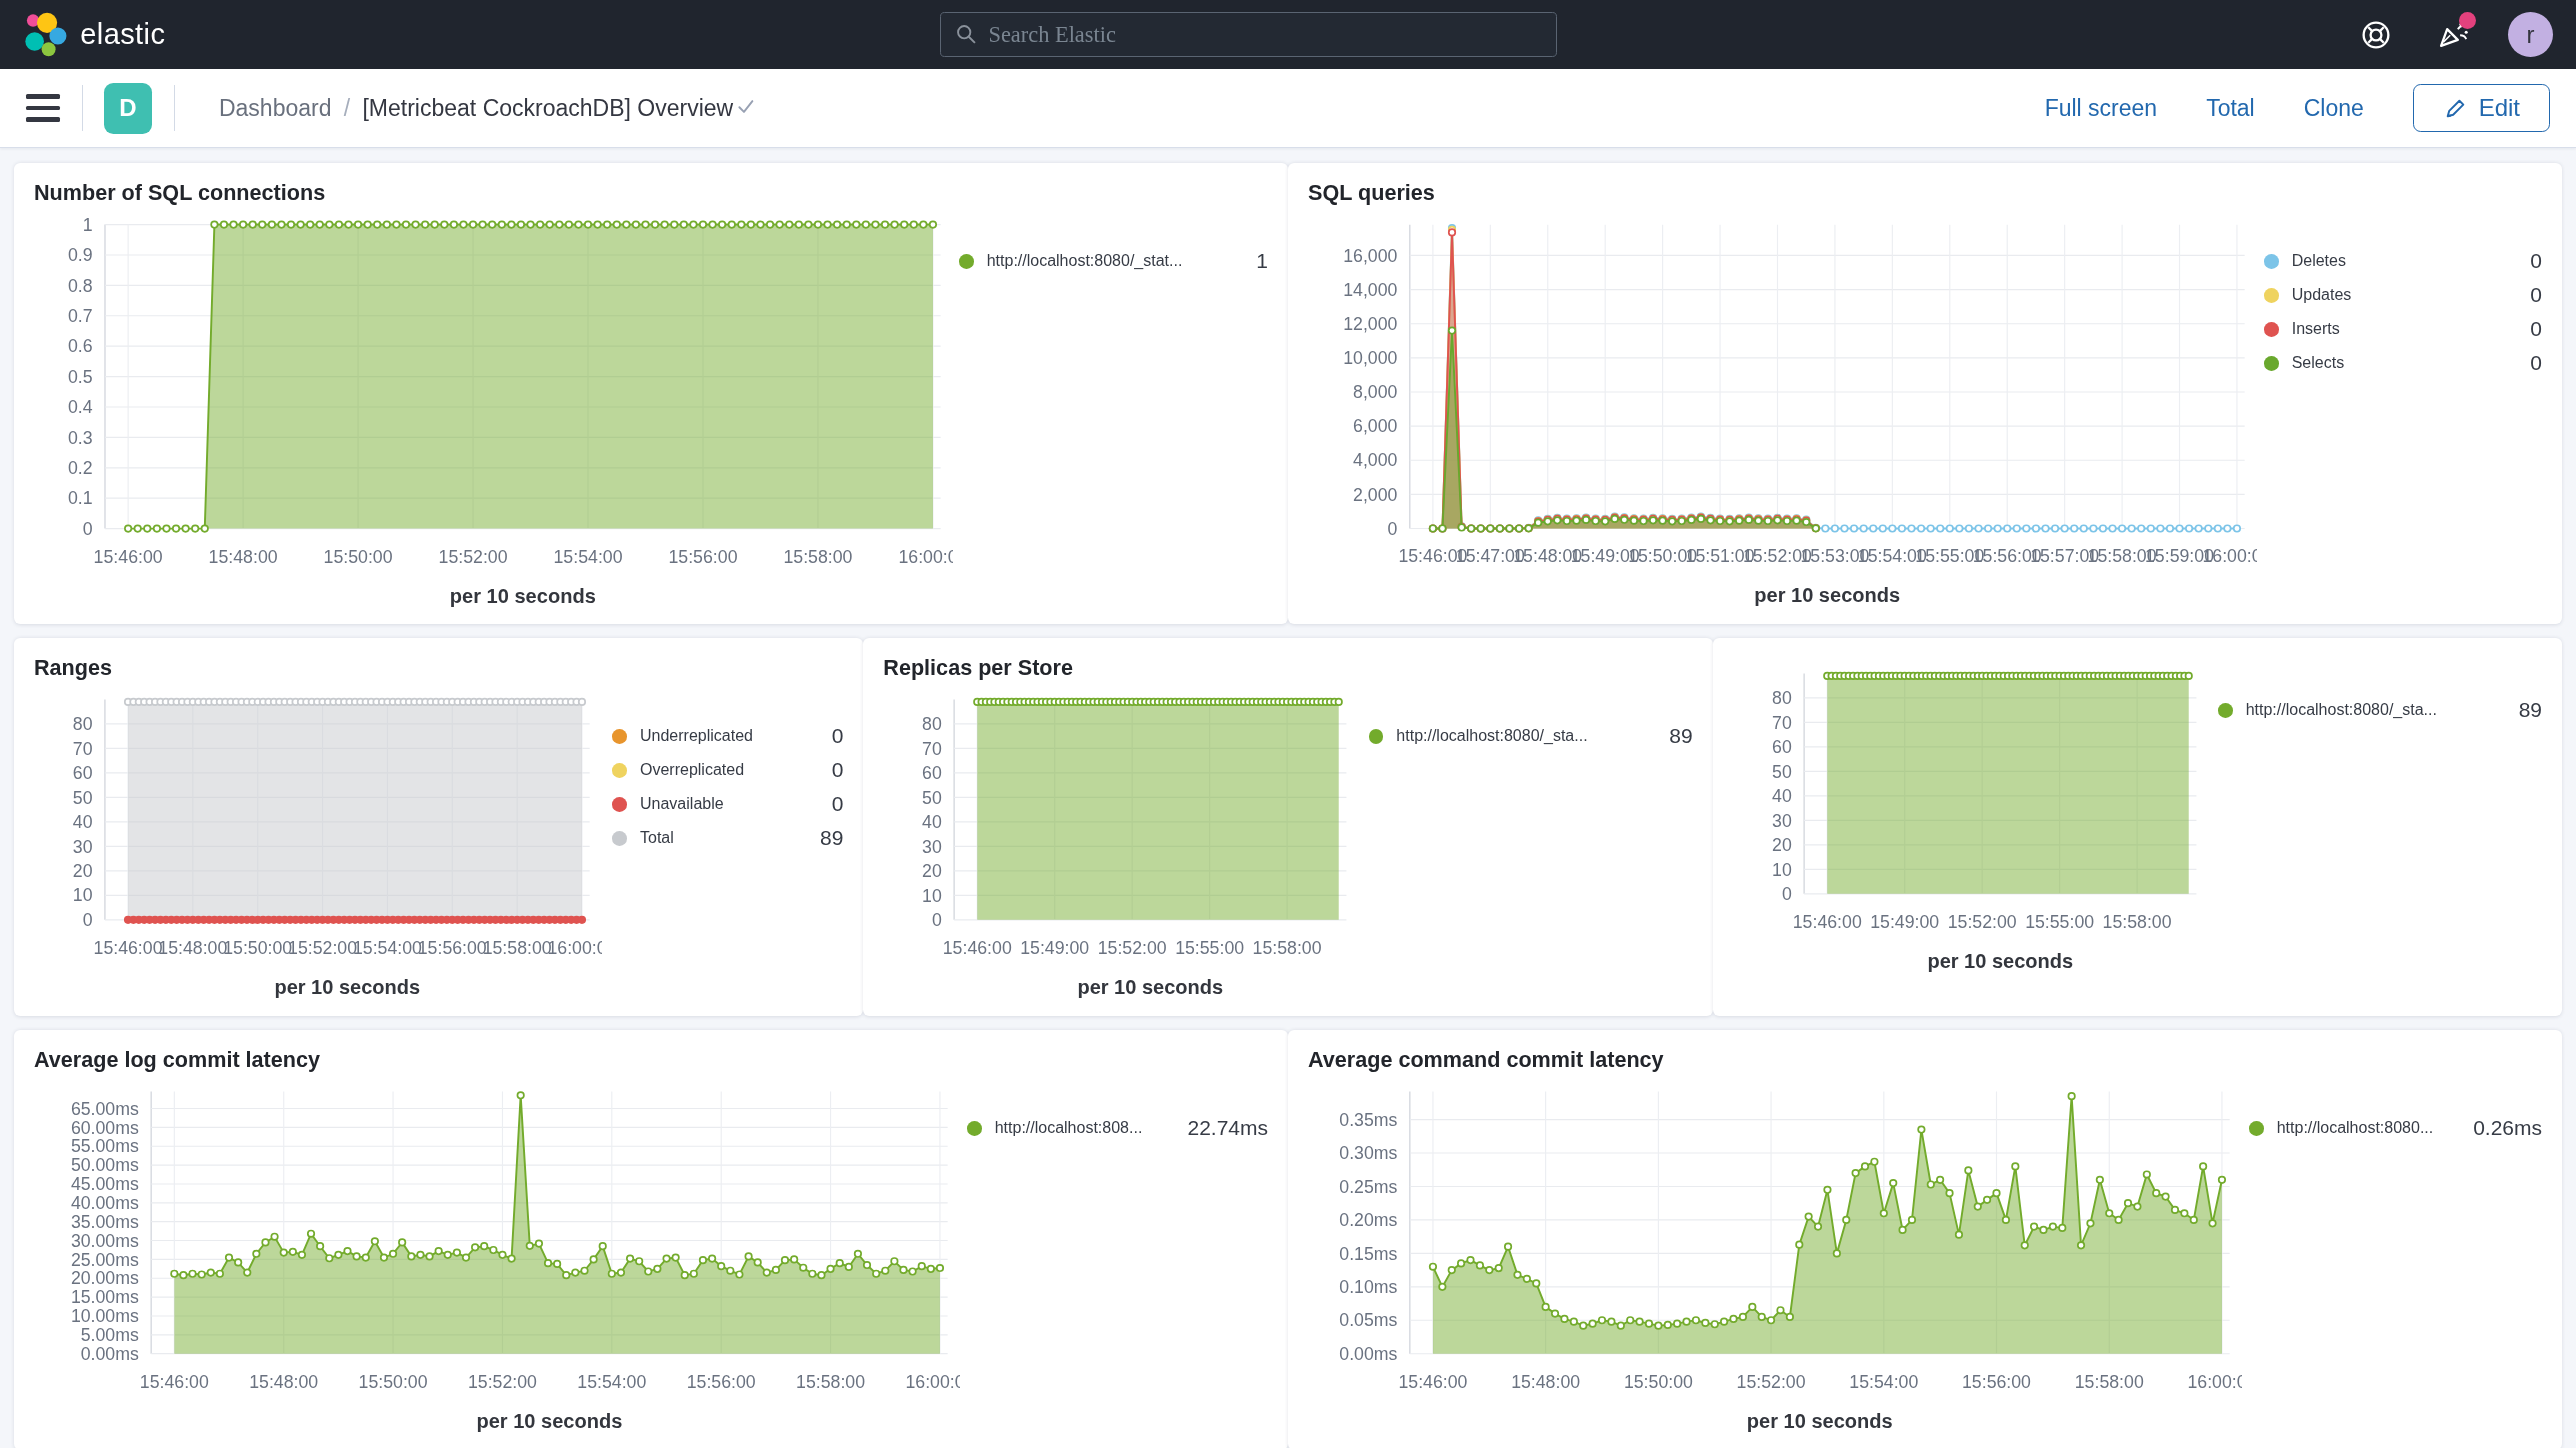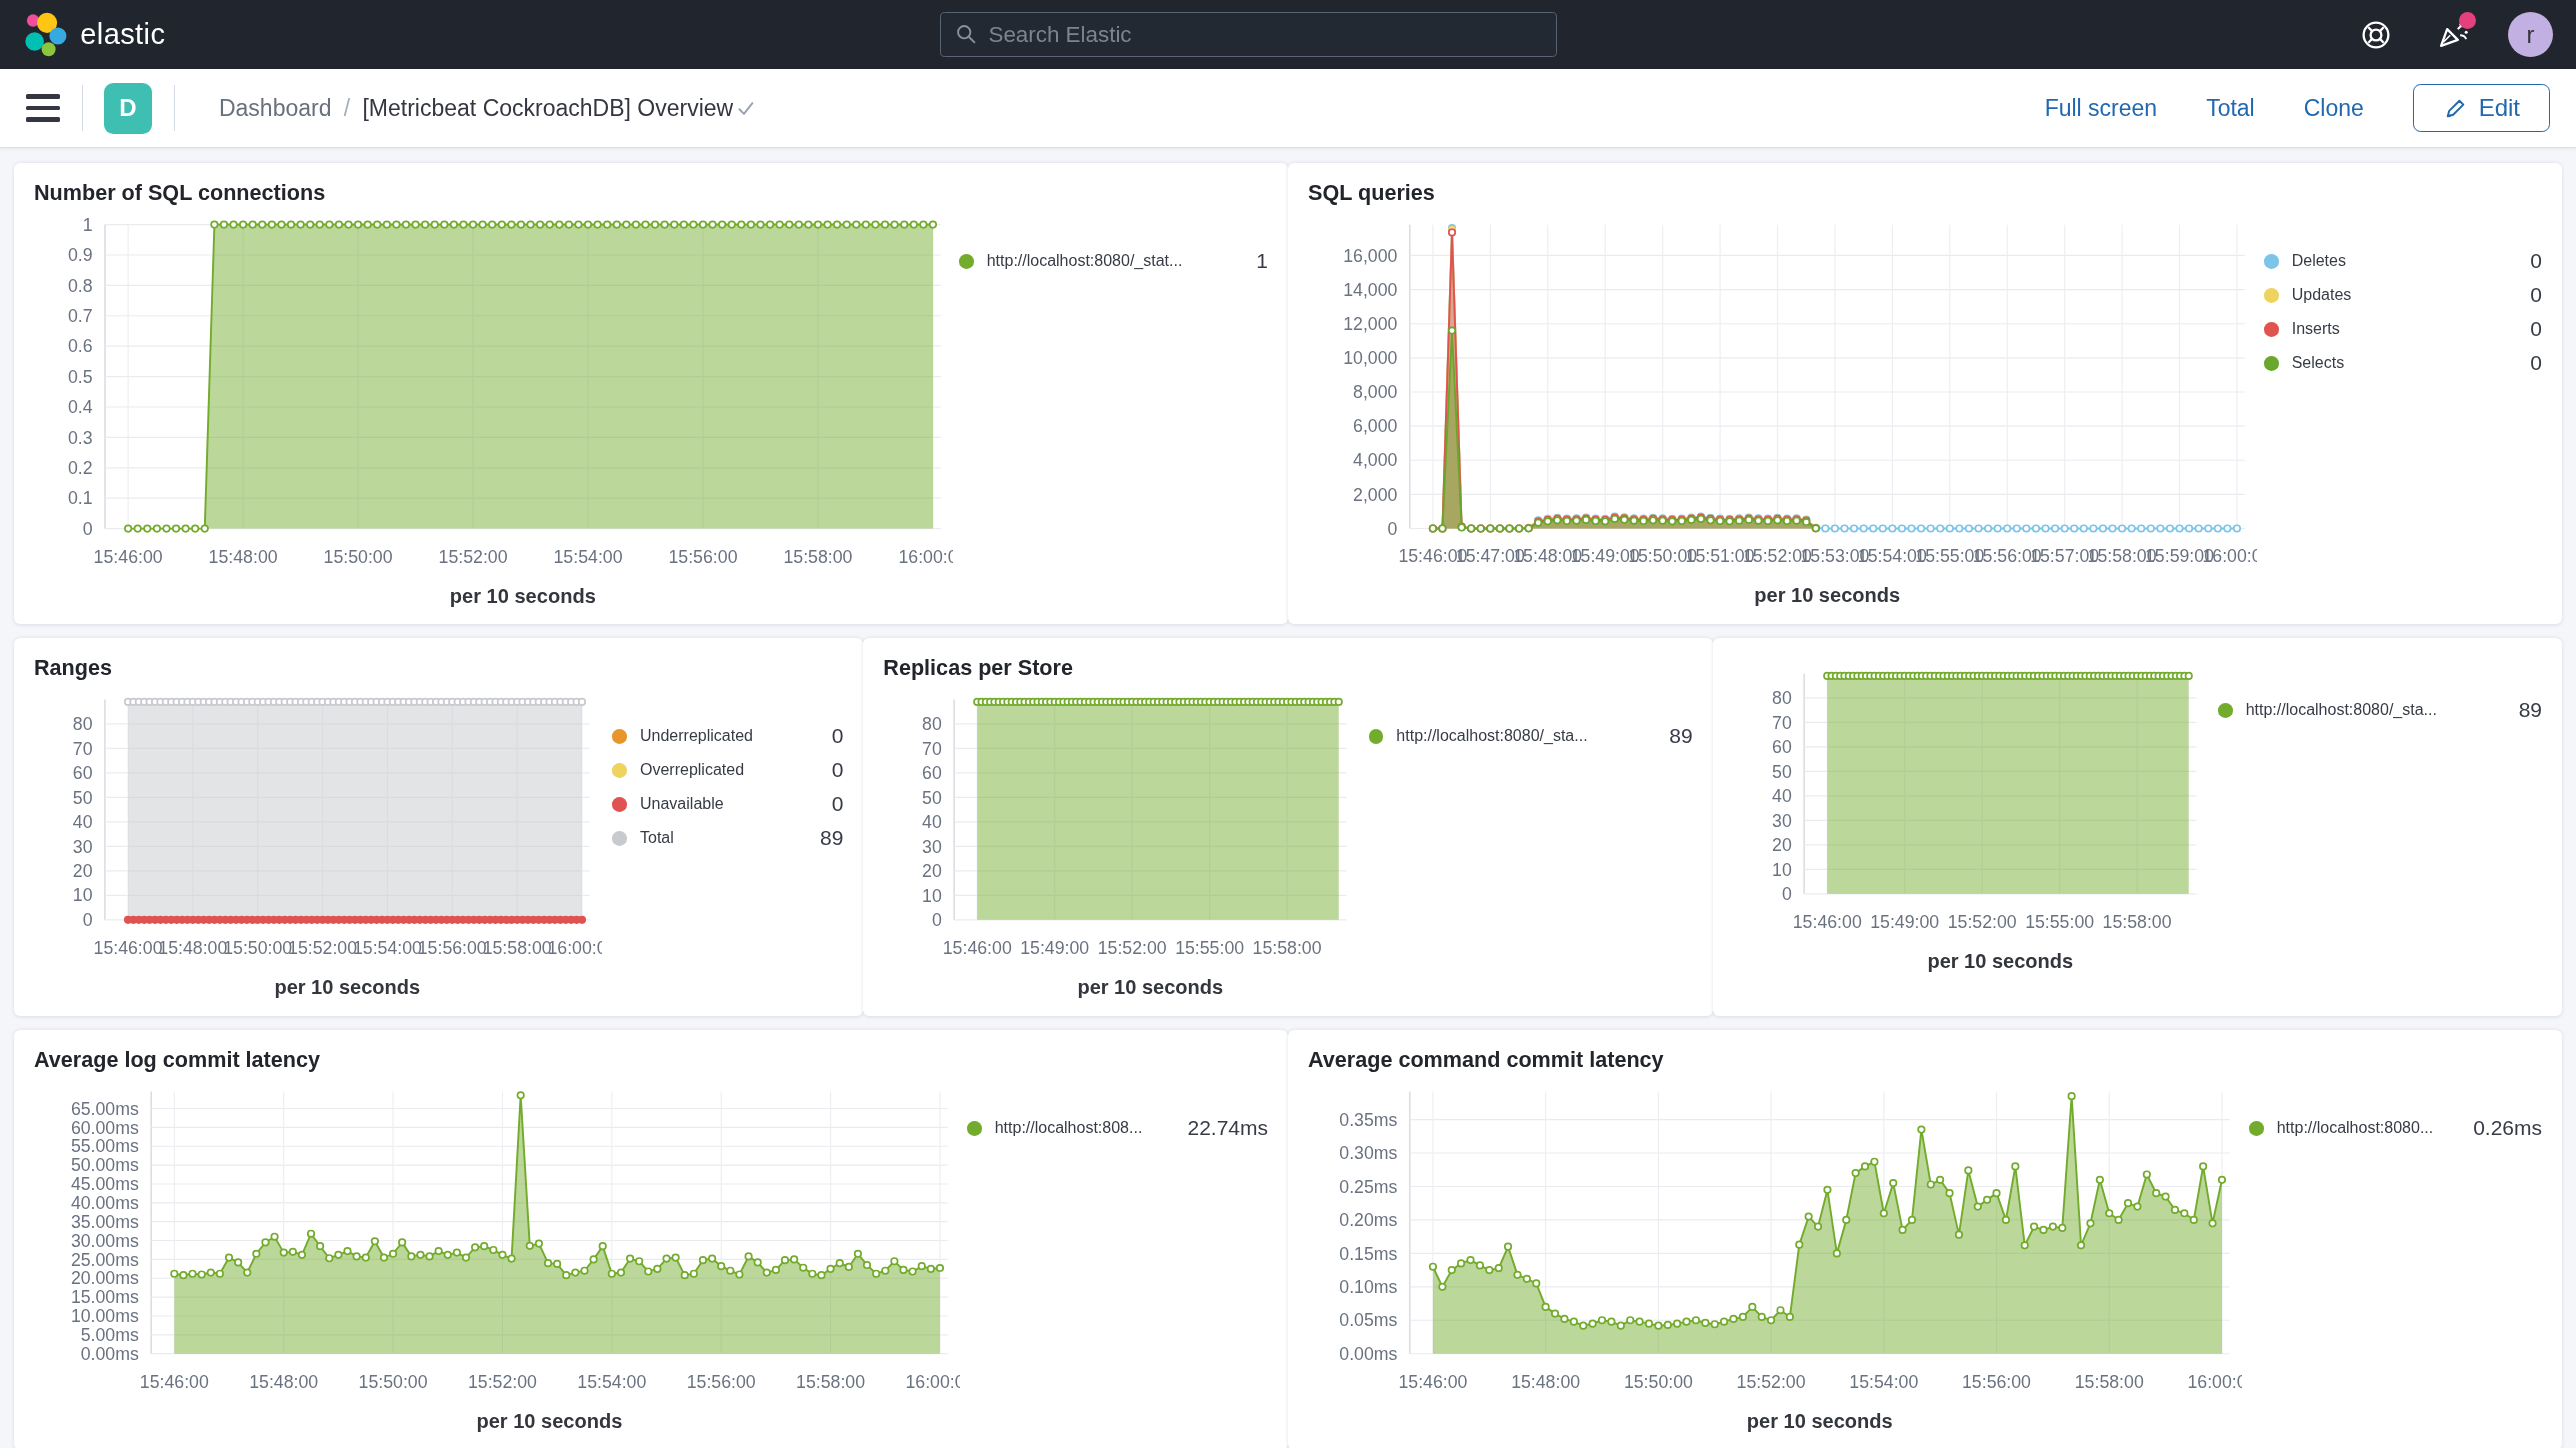--- a/index.html
+++ b/index.html
@@ -7,21 +7,21 @@
     font-family:"Liberation Sans","DejaVu Sans",sans-serif; background:#f4f6fa; }
 
   
   .topbar { height:69px; background:#20252e; display:flex; align-items:center; padding:0 23px; }
   .brand { display:flex; align-items:center; gap:12.3px; cursor:pointer; }
   .brand-name { color:#fff; font-size:29px; font-weight:500; letter-spacing:0.4px; }
   .top-spacer { flex:1; }
   .search-wrap { width:617px; height:45px; background:#232933; border:0.8px solid #5a6472;
     border-radius:4.6px; display:flex; align-items:center; padding:0 14px; }
   .search-wrap input { flex:1; background:transparent; border:none; outline:none;
-    color:#f9a8d4; font-size:22.4px; margin-left:10.8px; font-family:Liberation Sans, sans-serif; }
+    color:#f9a8d4; font-size:22.4px; margin-left:10.8px; font-family:Liberation Serif, serif; }
   .search-wrap input::placeholder { color:#7a8591; }
   .hicons { display:flex; align-items:center; gap:34px; margin-left:23px; }
   .hicon { width:43px; height:43px; display:flex; align-items:center; justify-content:center;
     position:relative; cursor:pointer; }
   .notif-dot { position:absolute; top:-1.5px; right:-1.5px; width:17px; height:17px;
     border-radius:50%; background:#e3417d; }
   .avatar { width:45px; height:45px; border-radius:50%; background:#c2b0e2; color:#33343e;
     font-size:24px; display:flex; align-items:center; justify-content:center; cursor:pointer; }
 
   
@@ -31,21 +31,21 @@
   .nav-left { display:flex; align-items:center; }
   .menu-btn { width:34px; height:28px; display:flex; flex-direction:column;
     justify-content:space-between; cursor:pointer; }
   .menu-btn span { display:block; height:4.6px; background:#343741; border-radius:1.5px; }
   .vdiv { width:0.8px; height:46px; background:#d3dae6; margin:0 21.6px; }
   .dash-badge { width:48px; height:51px; background:#3fbfb1; color:#fff; border-radius:9.3px;
     font-size:24px; font-weight:700; display:flex; align-items:center; justify-content:center; cursor:pointer; }
   .breadcrumb { display:flex; align-items:center; margin-left:23px; font-size:23px; }
   .bc-root { color:#69707d; cursor:pointer; }
   .bc-sep { color:#a6aebc; margin:0 12.3px; }
-  .bc-title { color:#343741; font-weight:500; cursor:pointer; display:flex; align-items:center; gap:1px; }
+  .bc-title { color:#343741; font-weight:500; cursor:pointer; display:flex; align-items:flex-start; gap:1px; }
   .nav-right { display:flex; align-items:center; gap:49px; }
   .nav-link { color:#2268ae; font-size:23px; cursor:pointer; }
   .edit-btn { display:flex; align-items:center; gap:10.8px; border:1.5px solid #2268ae; color:#2268ae;
     border-radius:7.7px; padding:9.3px 29px; font-size:24px; cursor:pointer; background:#fff; }
 
   
   .main { padding:15.4px 14px 0 14px; }
   .prow { display:flex; gap:0; margin-bottom:14px; }
   .panel { background:#fff; border-radius:6.2px; box-shadow:0 0.8px 3.9px rgba(55,65,95,.14);
     padding:17px 20px; display:flex; flex-direction:column; }

